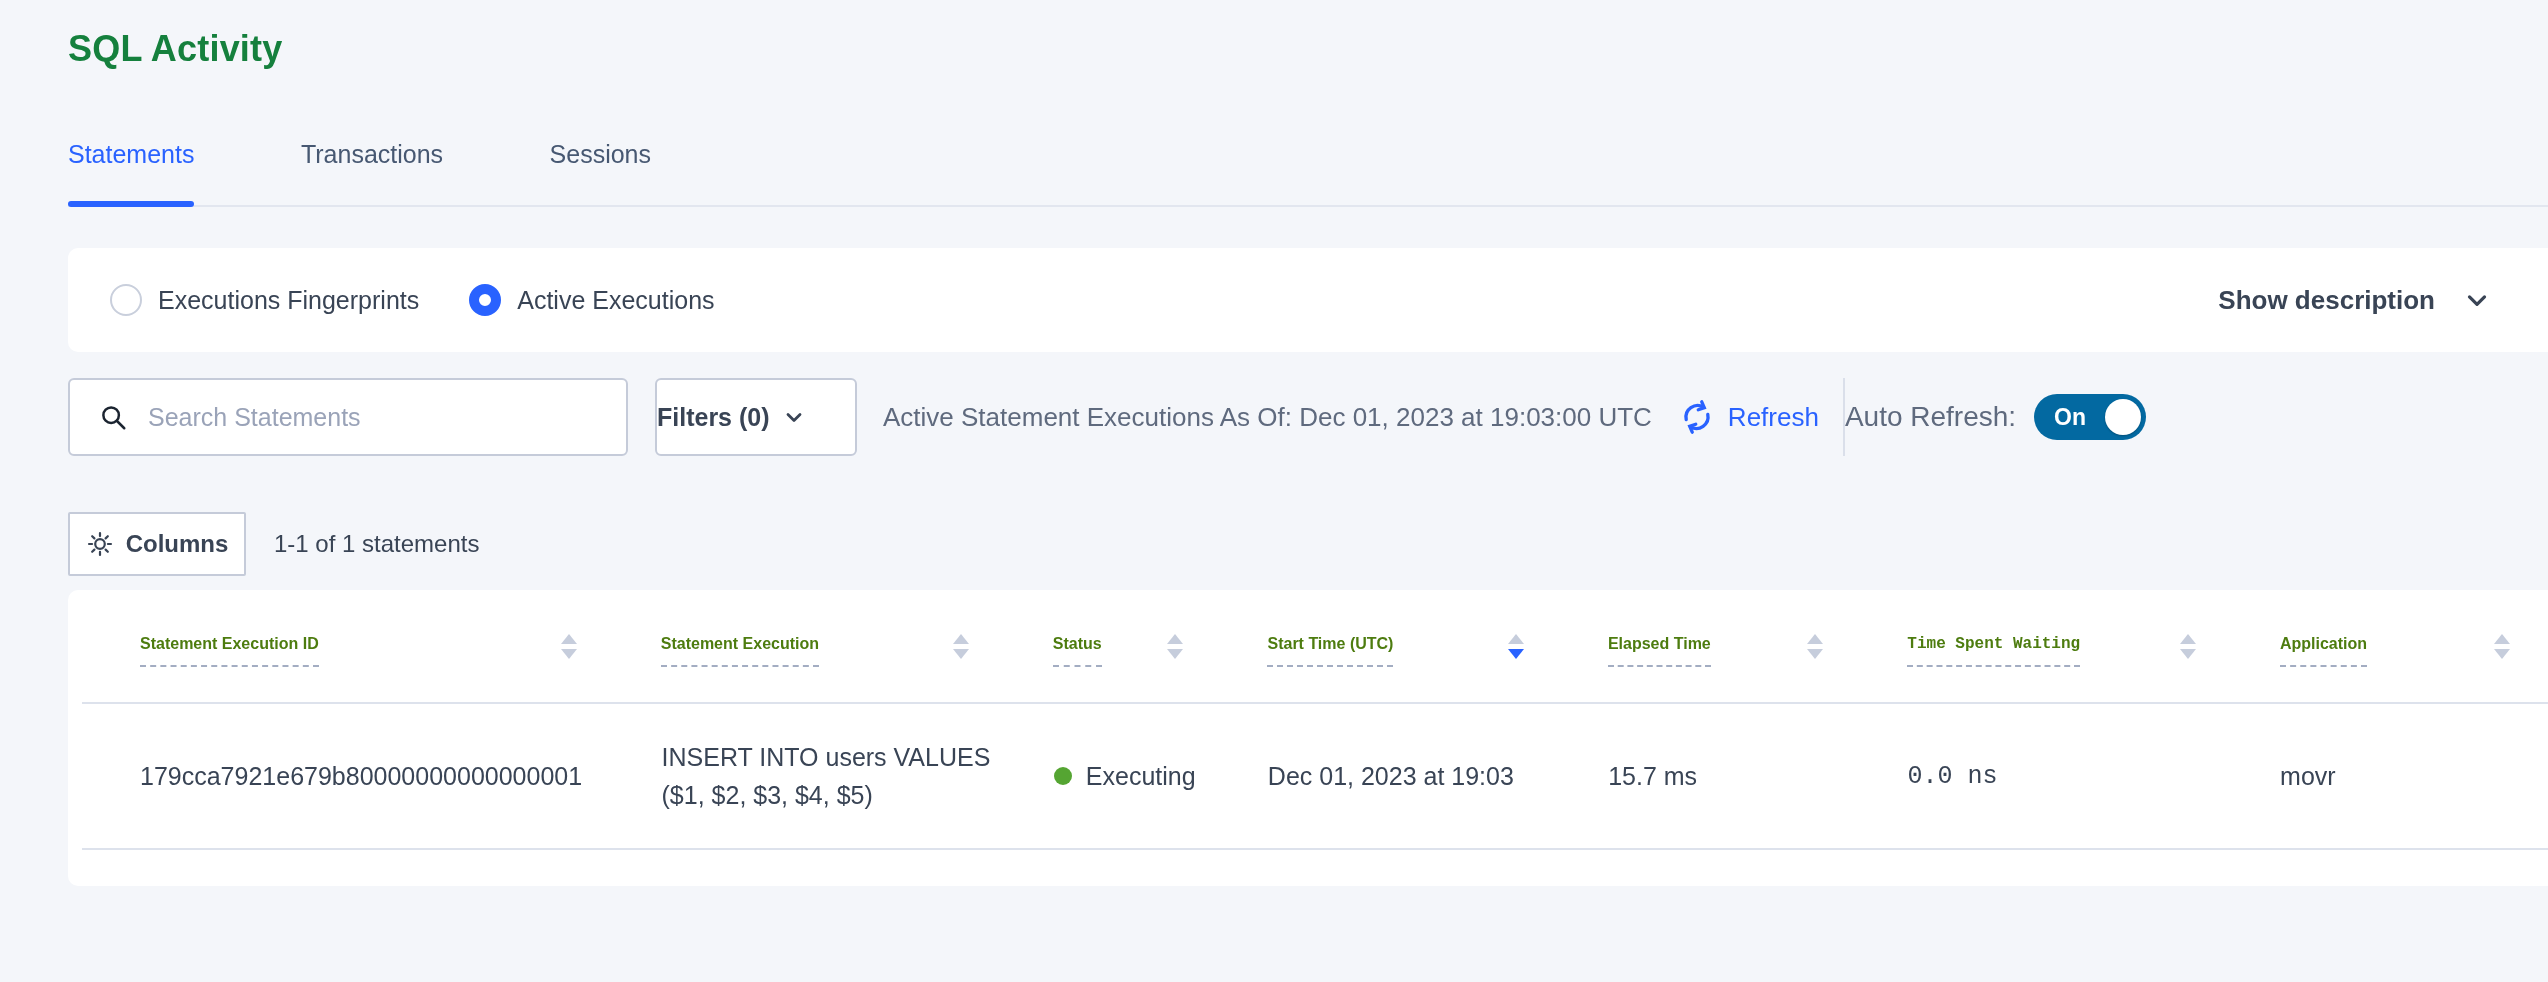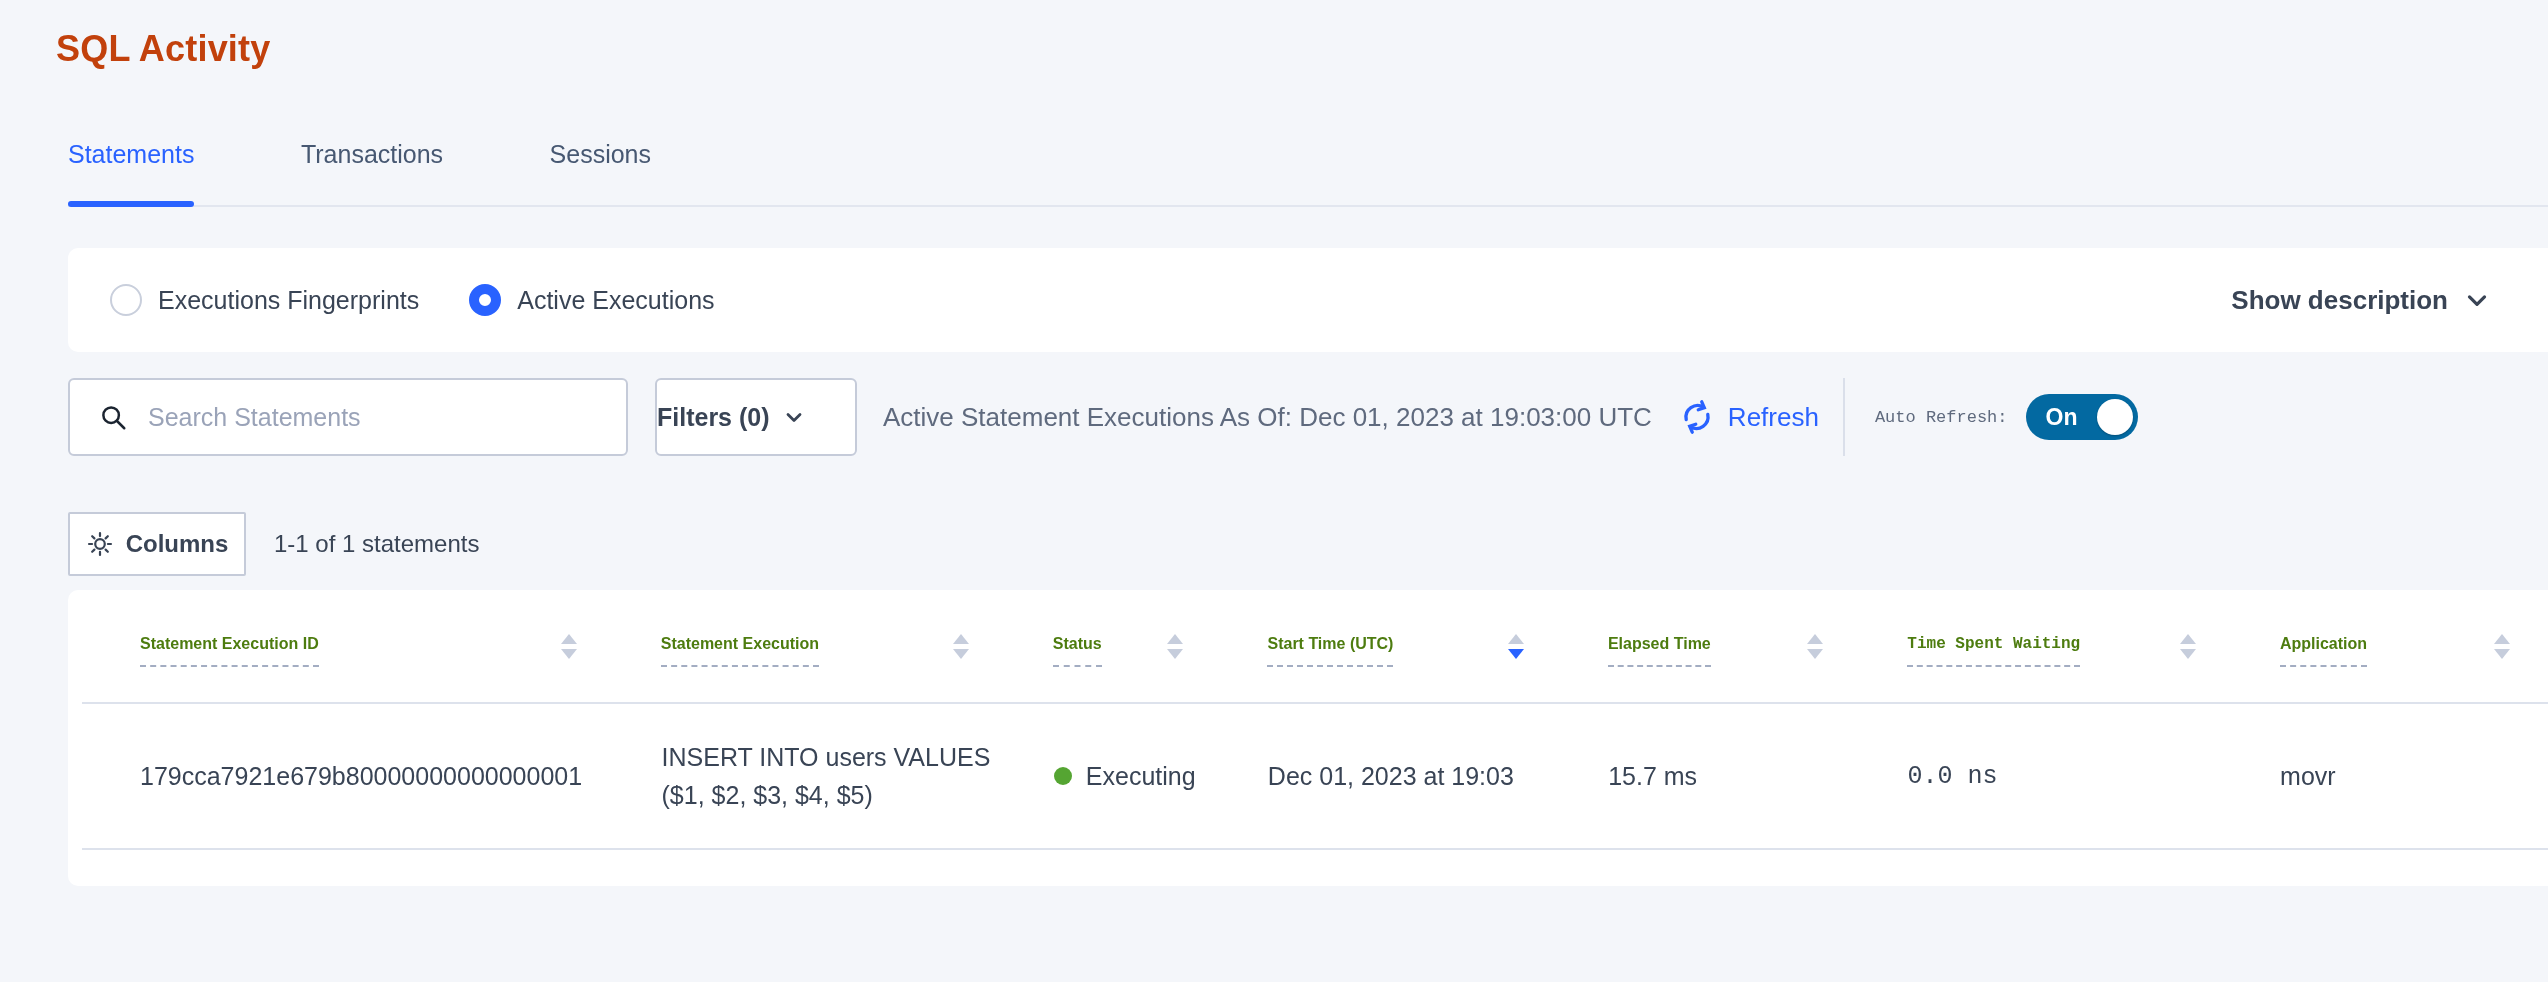--- a/index.html
+++ b/index.html
@@ -1,50 +1,50 @@
 <!DOCTYPE html>
 <html><head>
 <meta charset="utf-8">
 <style>
   * { margin:0; padding:0; box-sizing:border-box; }
   html,body { width:2548px; height:982px; overflow:hidden; }
   body { background:#f4f6fa; font-family:"Liberation Sans", sans-serif; color:#394455; position:relative; }
 
-  .page-title { position:absolute; left:56px; top:28px; font-size:36px; font-weight:700; color:#c2410c; letter-spacing:0.2px; }
+  .page-title { position:absolute; left:68px; top:28px; font-size:36px; font-weight:700; color:#15803d; letter-spacing:0.2px; }
 
   
   .tabs { position:absolute; left:68px; right:-22px; top:140px; border-bottom:2px solid #e2e6ef; }
   .tab { display:inline-block; position:relative; font-size:25px; color:#475872; padding-bottom:36px; margin-right:102px; cursor:pointer; }
   .tab.active { color:#2962ff; }
   .tab.active::after { content:""; position:absolute; left:0; right:0; bottom:-2px; height:6px; background:#2962ff; border-radius:4px; }
 
   
   .card { position:absolute; left:68px; right:-22px; background:#ffffff; border-radius:10px; }
 
   .view-card { top:248px; height:104px; display:flex; align-items:center; padding:0 78px 0 42px; }
   .radio-group { display:flex; align-items:center; flex:1; }
   .radio-option { display:flex; align-items:center; margin-right:50px; cursor:pointer; }
   .radio { width:32px; height:32px; border-radius:50%; border:2px solid #c9cfdc; background:#fff; flex:0 0 auto; }
   .radio.selected { border:10px solid #2962ff; }
   .radio-label { margin-left:16px; font-size:25px; color:#394455; }
-  .show-desc { display:flex; align-items:center; font-size:26px; font-weight:600; color:#394455; cursor:pointer; }
+  .show-desc { display:flex; align-items:center; font-size:26px; font-weight:600; color:#394455; cursor:pointer;gap:13px; }
   .show-desc svg { margin-left:14px; }
 
   
   .controls-row { position:absolute; left:68px; top:378px; height:78px; display:flex; align-items:center; }
   .search-box { width:560px; height:78px; background:#fff; border:2px solid #c5cbd9; border-radius:6px; display:flex; align-items:center; padding-left:28px; }
   .search-box input { border:none; outline:none; margin-left:20px; font-size:25px; color:#394455; width:440px; font-family:"Liberation Sans", sans-serif; background:transparent; }
   .search-box input::placeholder { color:#9aa3b8; }
   .filters-btn { margin-left:27px; width:202px; height:78px; background:#fff; border:2px solid #c5cbd9; border-radius:6px; display:flex; align-items:center; justify-content:flex-start; font-size:25px; font-weight:700; color:#394455; cursor:pointer; }
   .filters-btn svg { margin-left:12px; }
   .asof-text { margin-left:26px; font-size:26px; color:#5f6a7e; }
   .refresh { margin-left:26px; display:flex; align-items:center; cursor:pointer; }
   .refresh-label { margin-left:12px; font-size:26px; color:#2962ff; }
   .v-divider { margin-left:24px; width:2px; height:78px; background:#dadfea; }
-  .auto-refresh-label { margin-left:30px; font-size:17px; color:#5f6a7e;font-family:Liberation Mono, monospace; }
+  .auto-refresh-label { font-size:28px; color:#5f6a7e; }
   .toggle { margin-left:18px; width:112px; height:46px; background:#0369a1; border-radius:23px; position:relative; display:flex; align-items:center; cursor:pointer; }
   .toggle-state { color:#fff; font-size:23px; font-weight:700; margin-left:20px; }
   .toggle-knob { position:absolute; right:5px; top:5px; width:36px; height:36px; background:#fff; border-radius:50%; box-shadow:0 1px 2px rgba(0,0,0,0.25); }
 
   
   .table-controls { position:absolute; left:68px; top:512px; display:flex; align-items:center; }
   .columns-btn { width:178px; height:64px; background:#fff; border:2px solid #c5cbd9; border-radius:2px; display:flex; align-items:center; justify-content:center; font-size:24px; font-weight:700; color:#394455; cursor:pointer; }
   .columns-btn svg { margin-right:12px; }
   .results-count { margin-left:28px; font-size:24px; color:#394455; }
 

